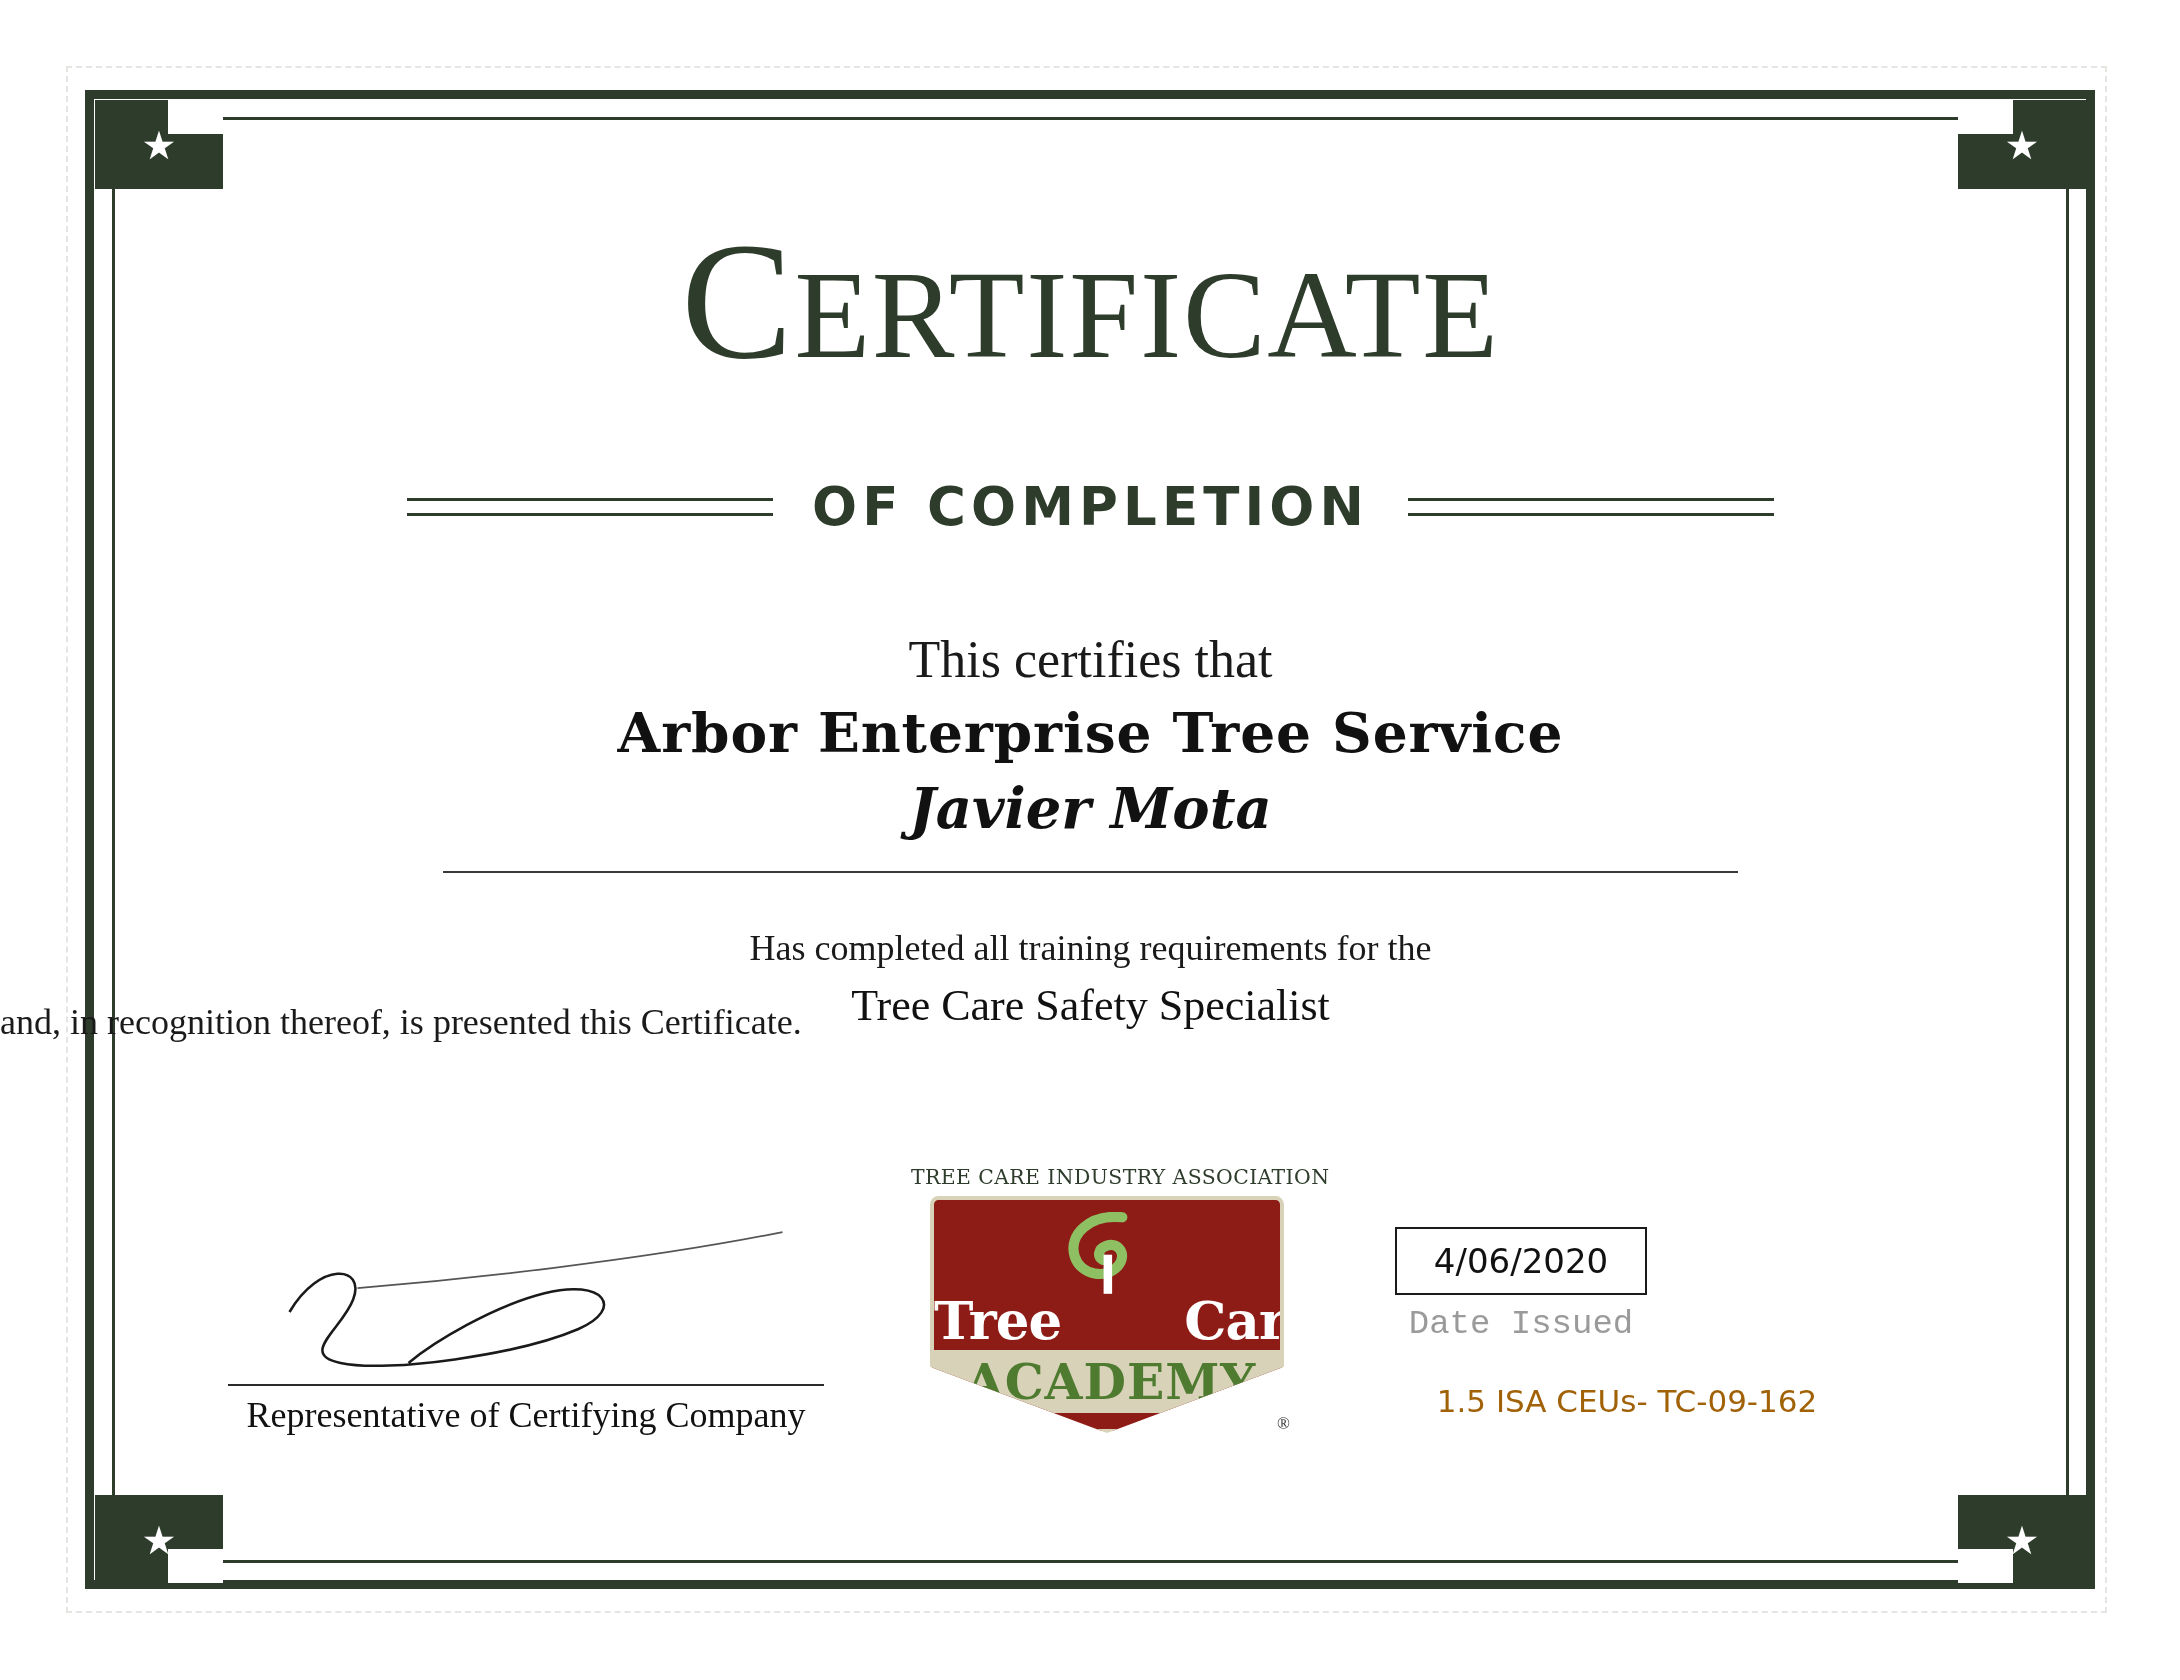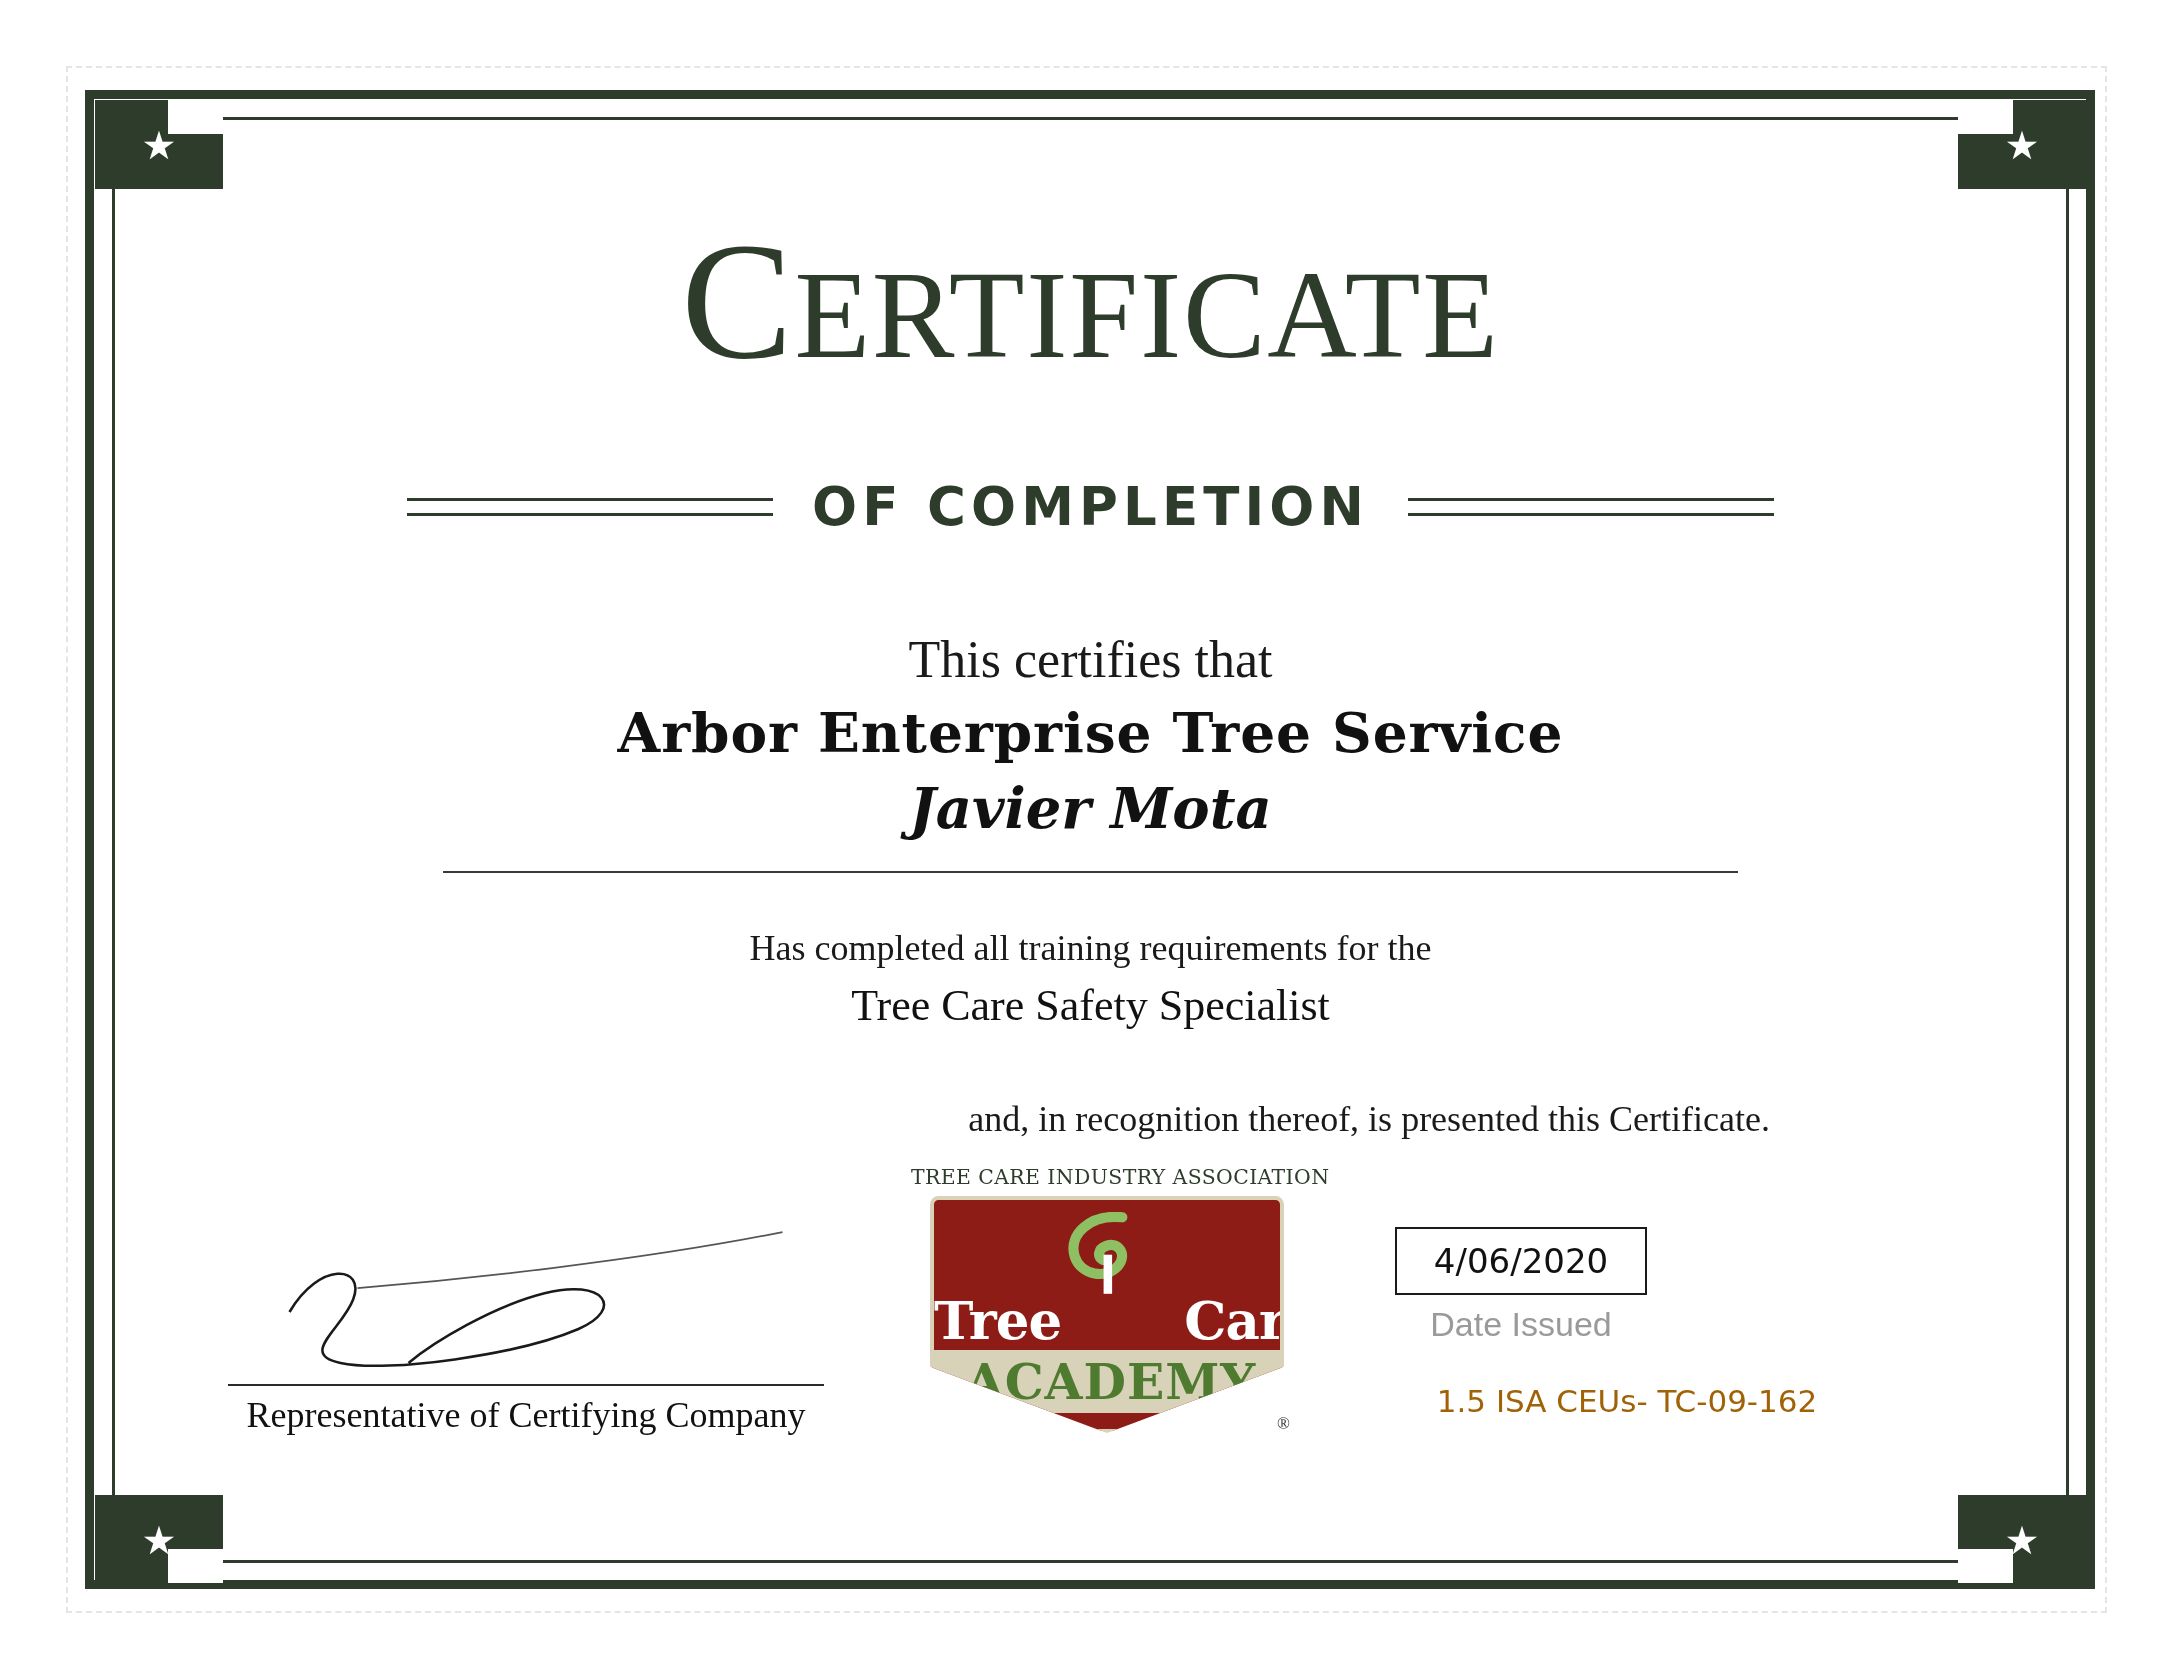--- a/index.html
+++ b/index.html
@@ -183,23 +183,23 @@
   .course-name {
     position: absolute;
     left: 0; top: 980px;
     width: 2181px;
     text-align: center;
     font-size: 44px;
     color: #111111;
   }
   .recognition-line {
     position: absolute;
-    left: 0; top: 1098px;
+    left: 0; top: 1001px;
     width: 1770px;
-    text-align: right;
+    text-align: left;
     font-size: 36px;
     color: #1a1a1a;
   }
 
   
   .signature-block {
     position: absolute;
     left: 221px;
     top: 1227px;
     width: 613px;
@@ -327,21 +327,21 @@
     font-family: "DejaVu Sans", sans-serif;
     font-size: 34px;
     color: #111111;
   }
   .date-label {
     position: absolute;
     left: 1395px;
     top: 1305px;
     width: 252px;
     text-align: center;
-    font-family: Liberation Sans, sans-serif;
+    font-family: Liberation Mono, monospace;
     font-size: 34px;
     color: #9a9a9a;
   }
   .ceu-line-1 {
     position: absolute;
     left: 1329px;
     top: 1383px;
     width: 596px;
     text-align: center;
     font-family: "DejaVu Sans", sans-serif;

